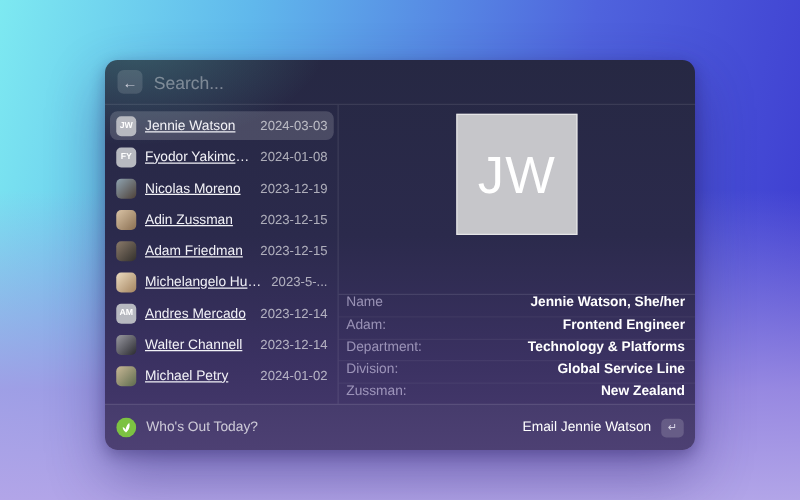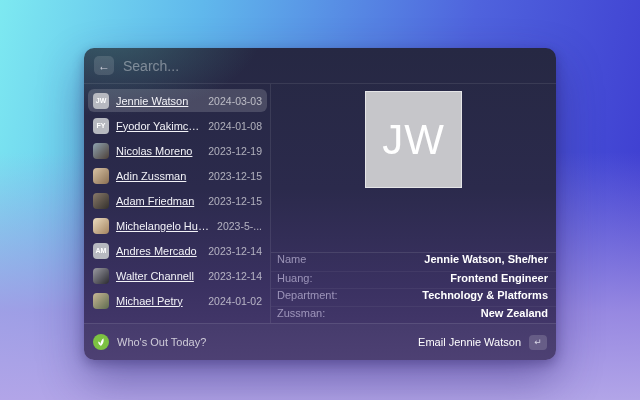--- a/index.html
+++ b/index.html
@@ -165,26 +165,30 @@
       </div>
 
     <div class="detail">
       <div class="big-avatar">JW</div>
       <div class="fields">
           <div class="field-row">
     <span class="f-label">Name</span>
     <span class="f-value">Jennie Watson, She/her</span>
   </div>
           <div class="field-row">
-    <span class="f-label">Huang:</span>
+    <span class="f-label">Adam:</span>
     <span class="f-value">Frontend Engineer</span>
   </div>
           <div class="field-row">
     <span class="f-label">Department:</span>
     <span class="f-value">Technology &amp; Platforms</span>
+  </div>
+          <div class="field-row">
+    <span class="f-label">Division:</span>
+    <span class="f-value">Global Service Line</span>
   </div>
           <div class="field-row">
     <span class="f-label">Zussman:</span>
     <span class="f-value">New Zealand</span>
   </div>
         </div>
     </div>
 
   </div>
 

